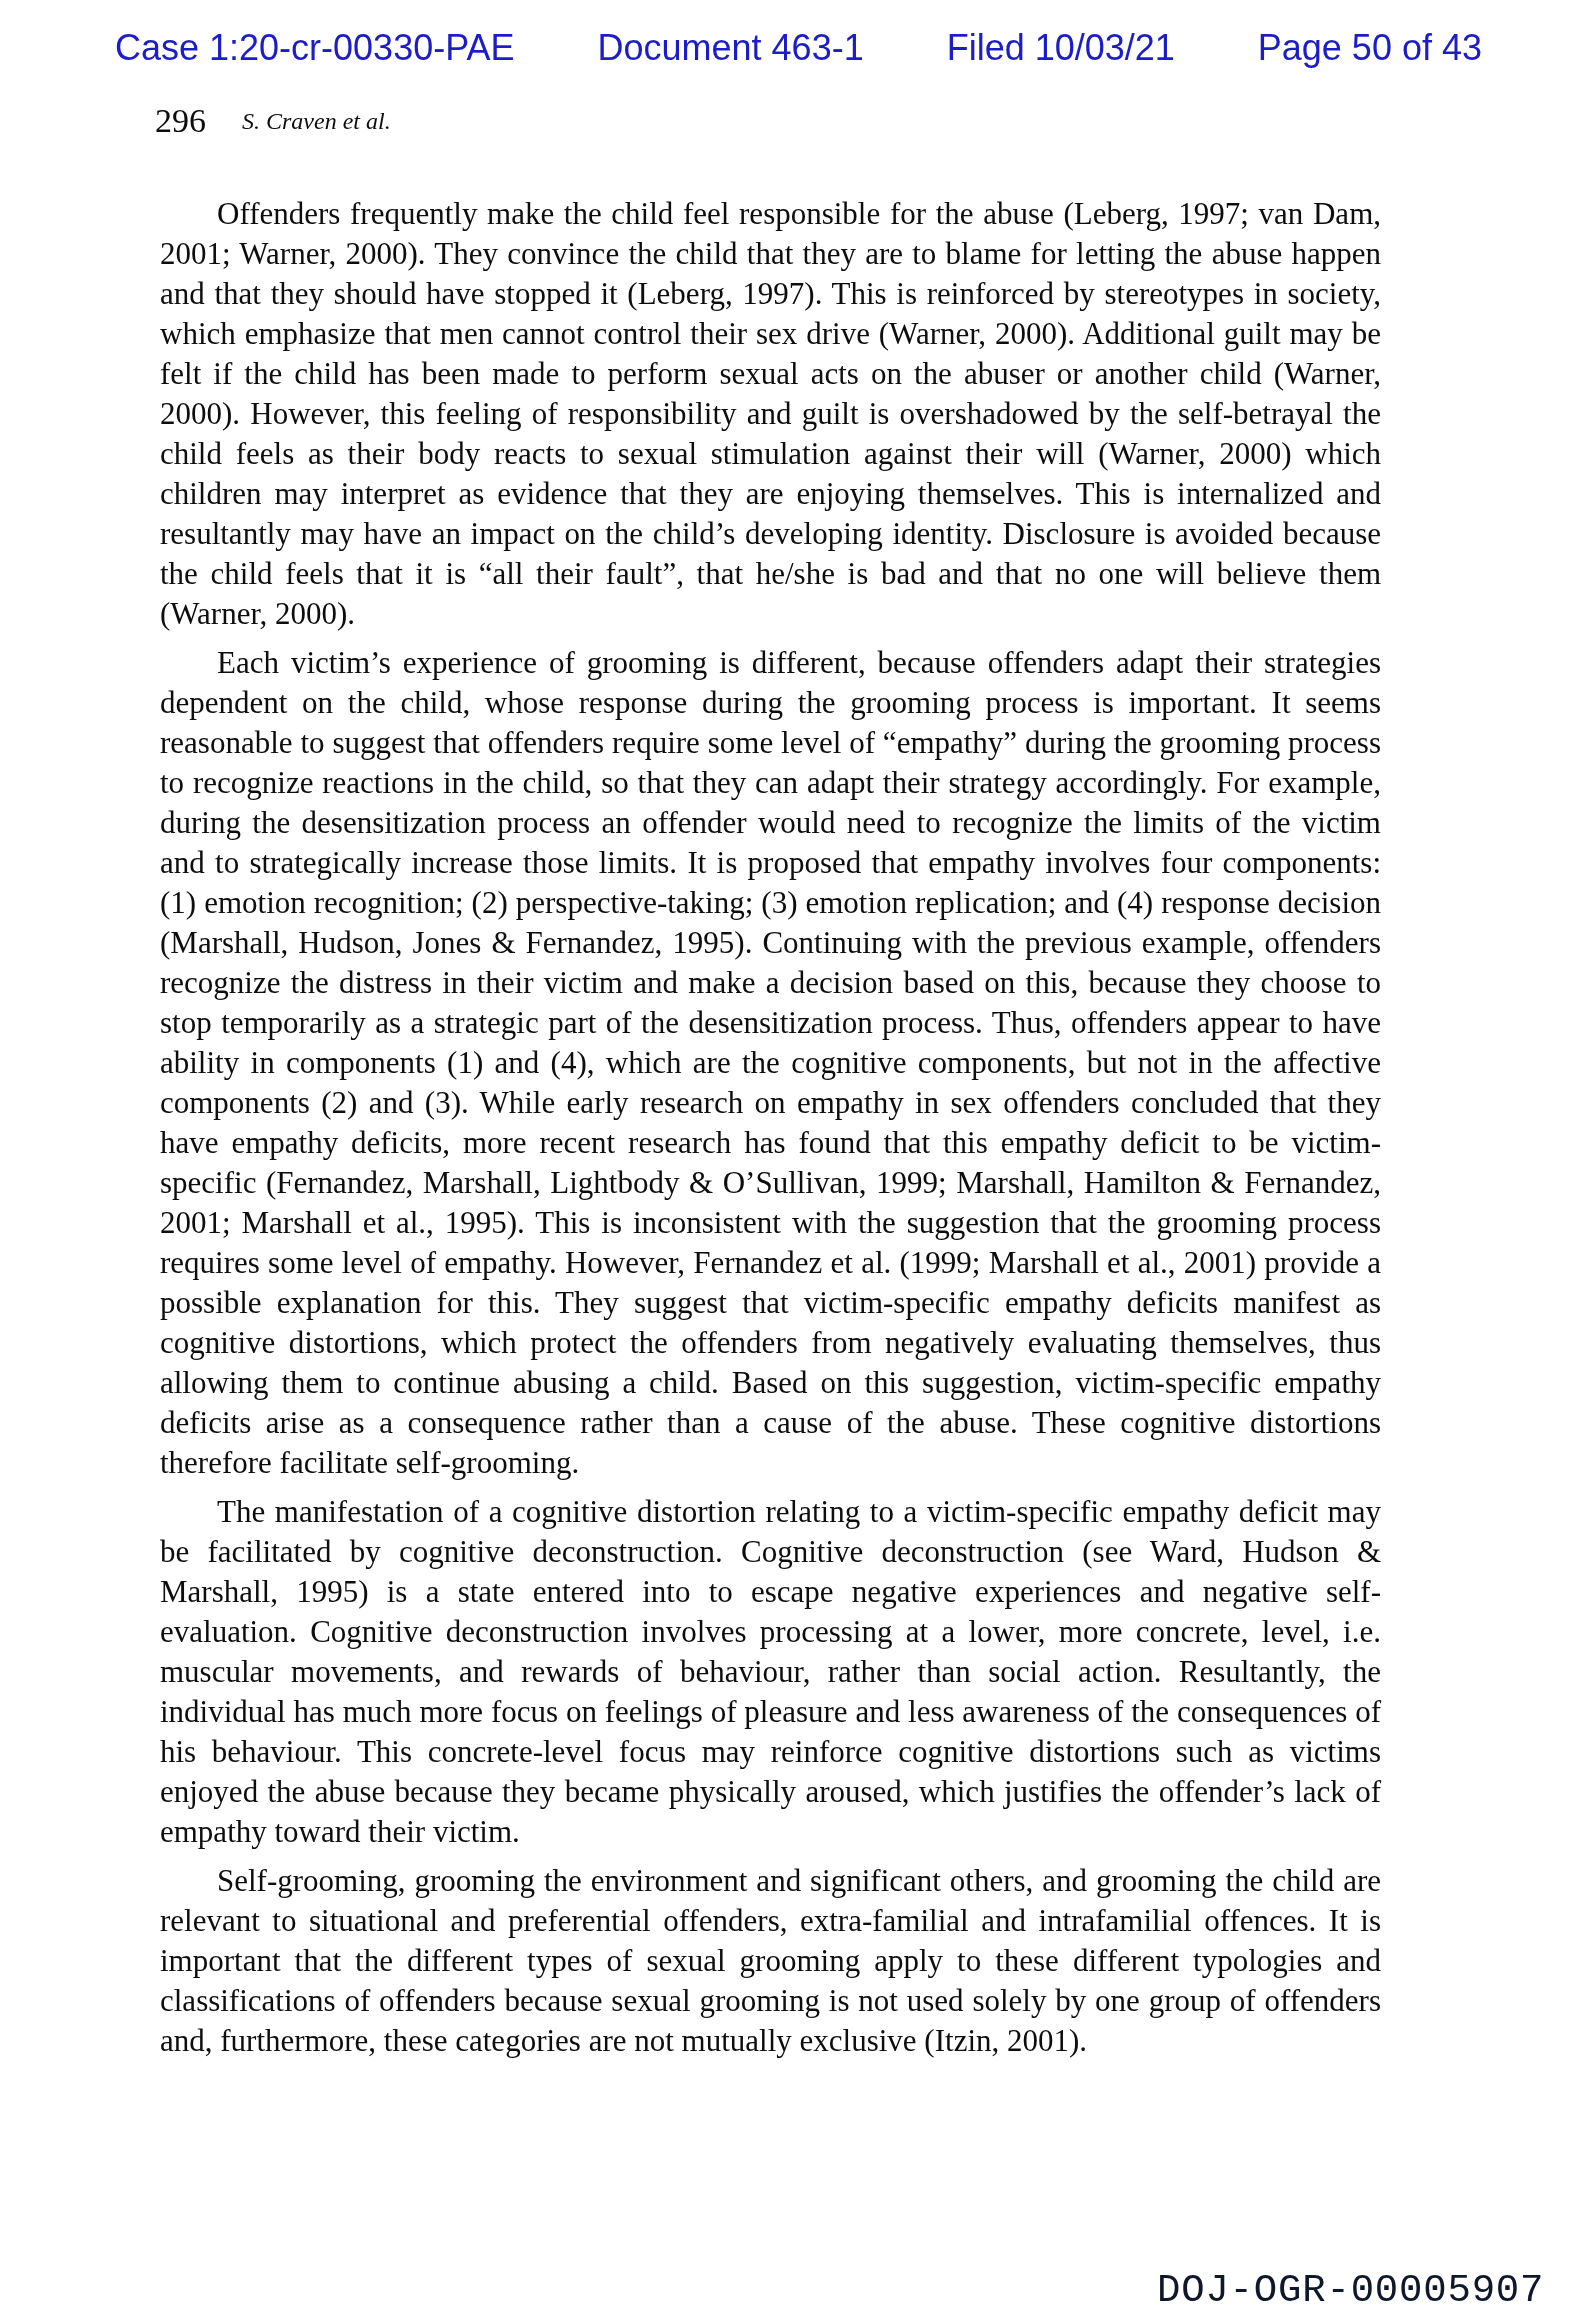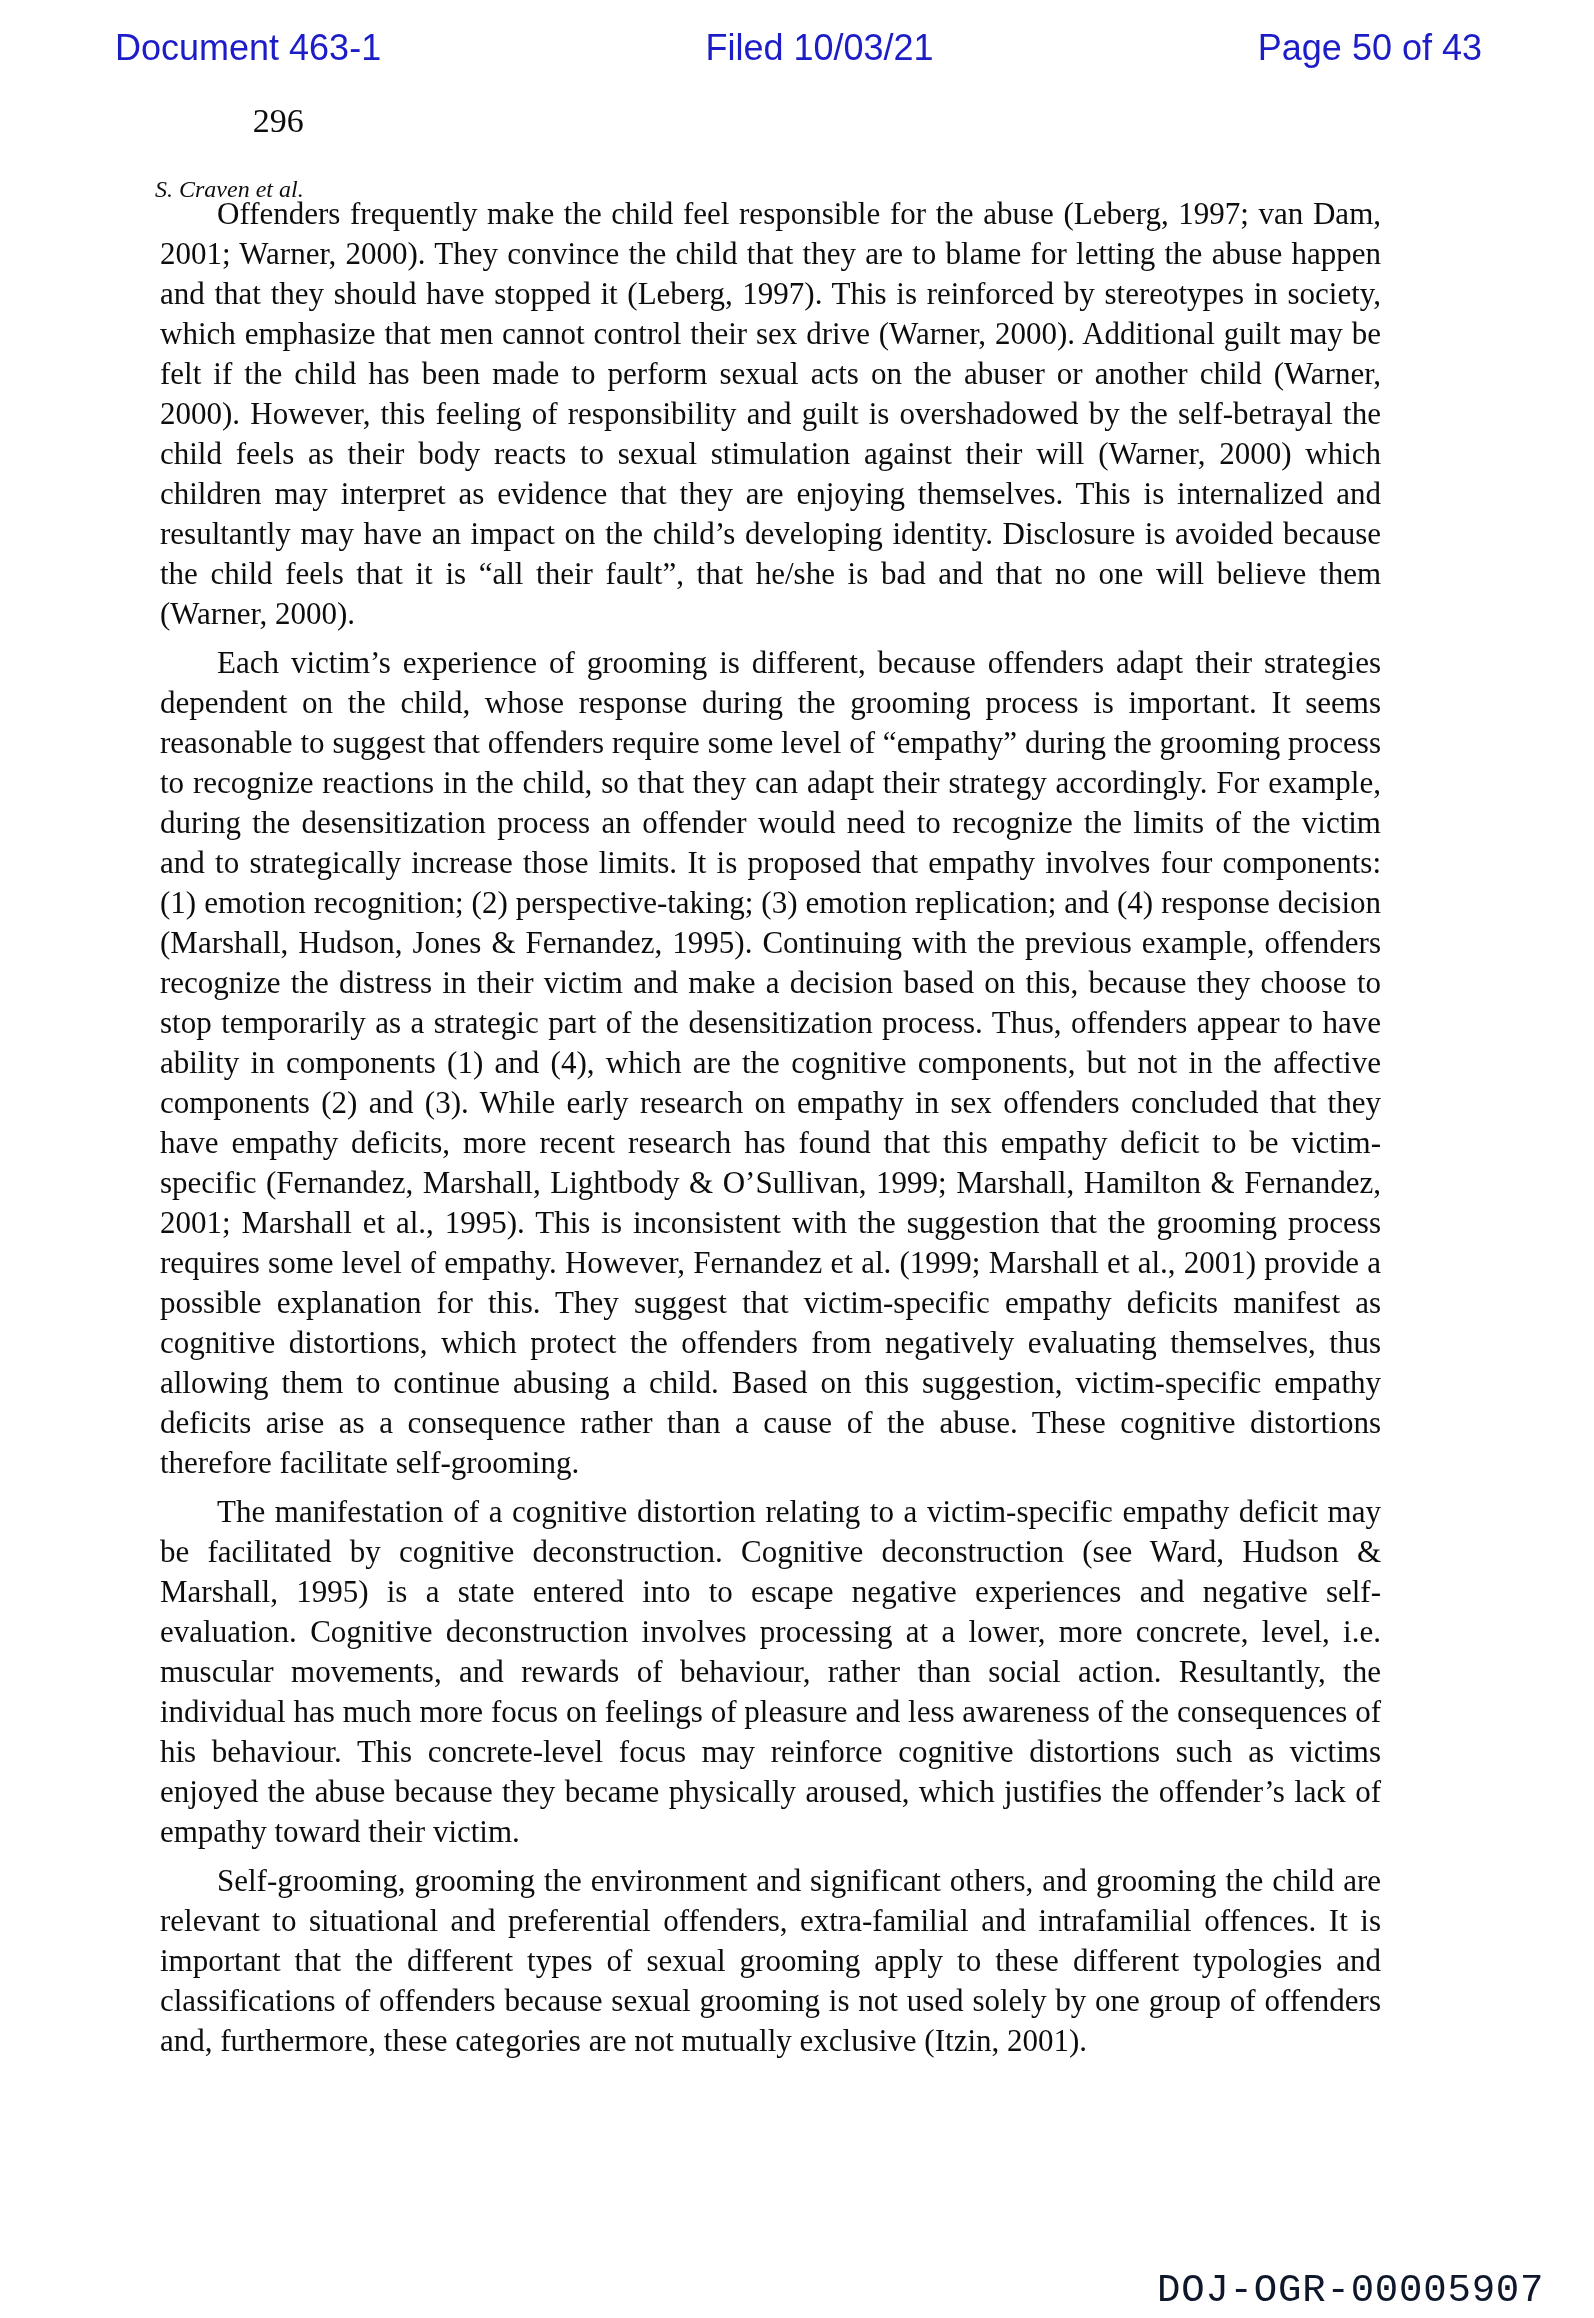--- a/index.html
+++ b/index.html
@@ -28,23 +28,22 @@
     color: #1d1dc8;
     white-space: nowrap;
   }
 
   
   .running-head {
     position: absolute;
     left: 155px;
     top: 102px;
     display: flex;
-    align-items: flex-end;
+    align-items: center;
     gap: 36px;
-    flex-direction: column;
   }
   .running-head .folio {
     font-family: "Liberation Serif", serif;
     font-size: 34px;
     color: #0d0d0d;
   }
   .running-head .authors {
     font-family: "Liberation Serif", serif;
     font-style: italic;
     font-size: 24px;
@@ -78,20 +77,21 @@
     font-weight: 400;
     letter-spacing: 0.8px;
     color: #0f172a;
     white-space: nowrap;
   }
 </style>
 </head>
 <body>
 
 <header class="court-stamp">
+  <span>Case 1:20-cr-00330-PAE</span>
   <span>Document 463-1</span>
   <span>Filed 10/03/21</span>
   <span>Page 50 of 43</span>
 </header>
 
 <div class="running-head">
   <span class="folio">296</span>
   <span class="authors">S. Craven et al.</span>
 </div>
 

